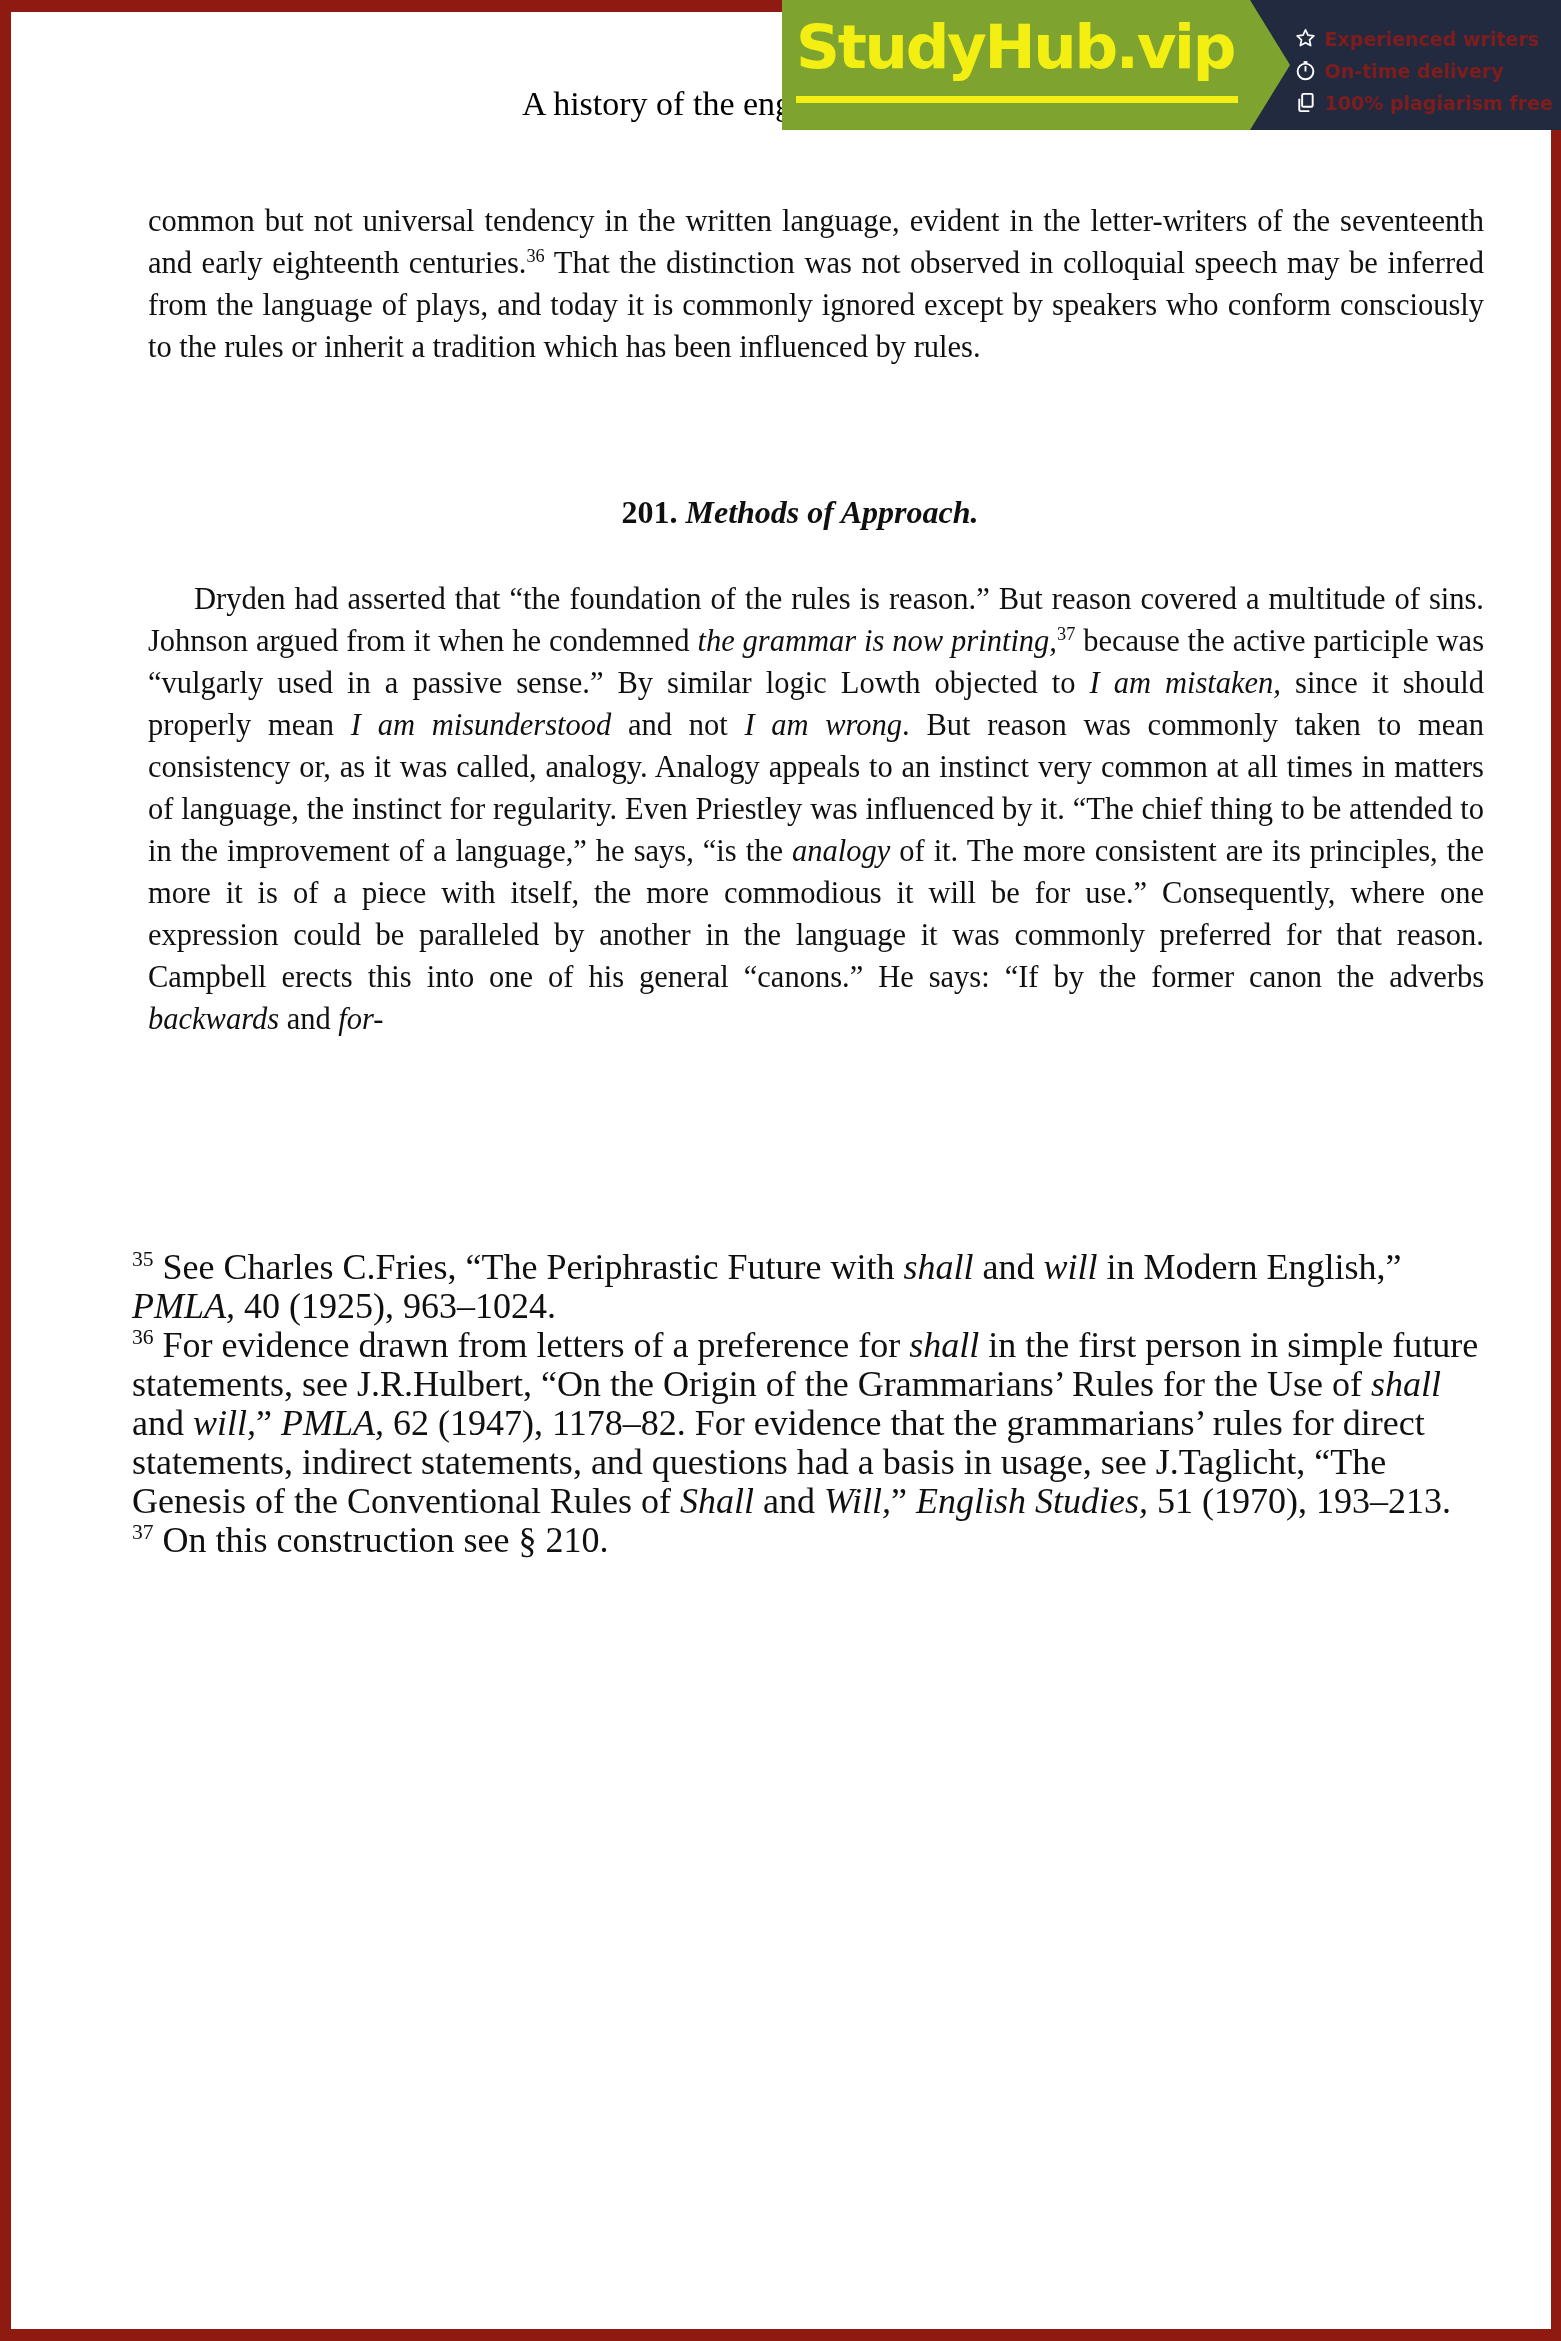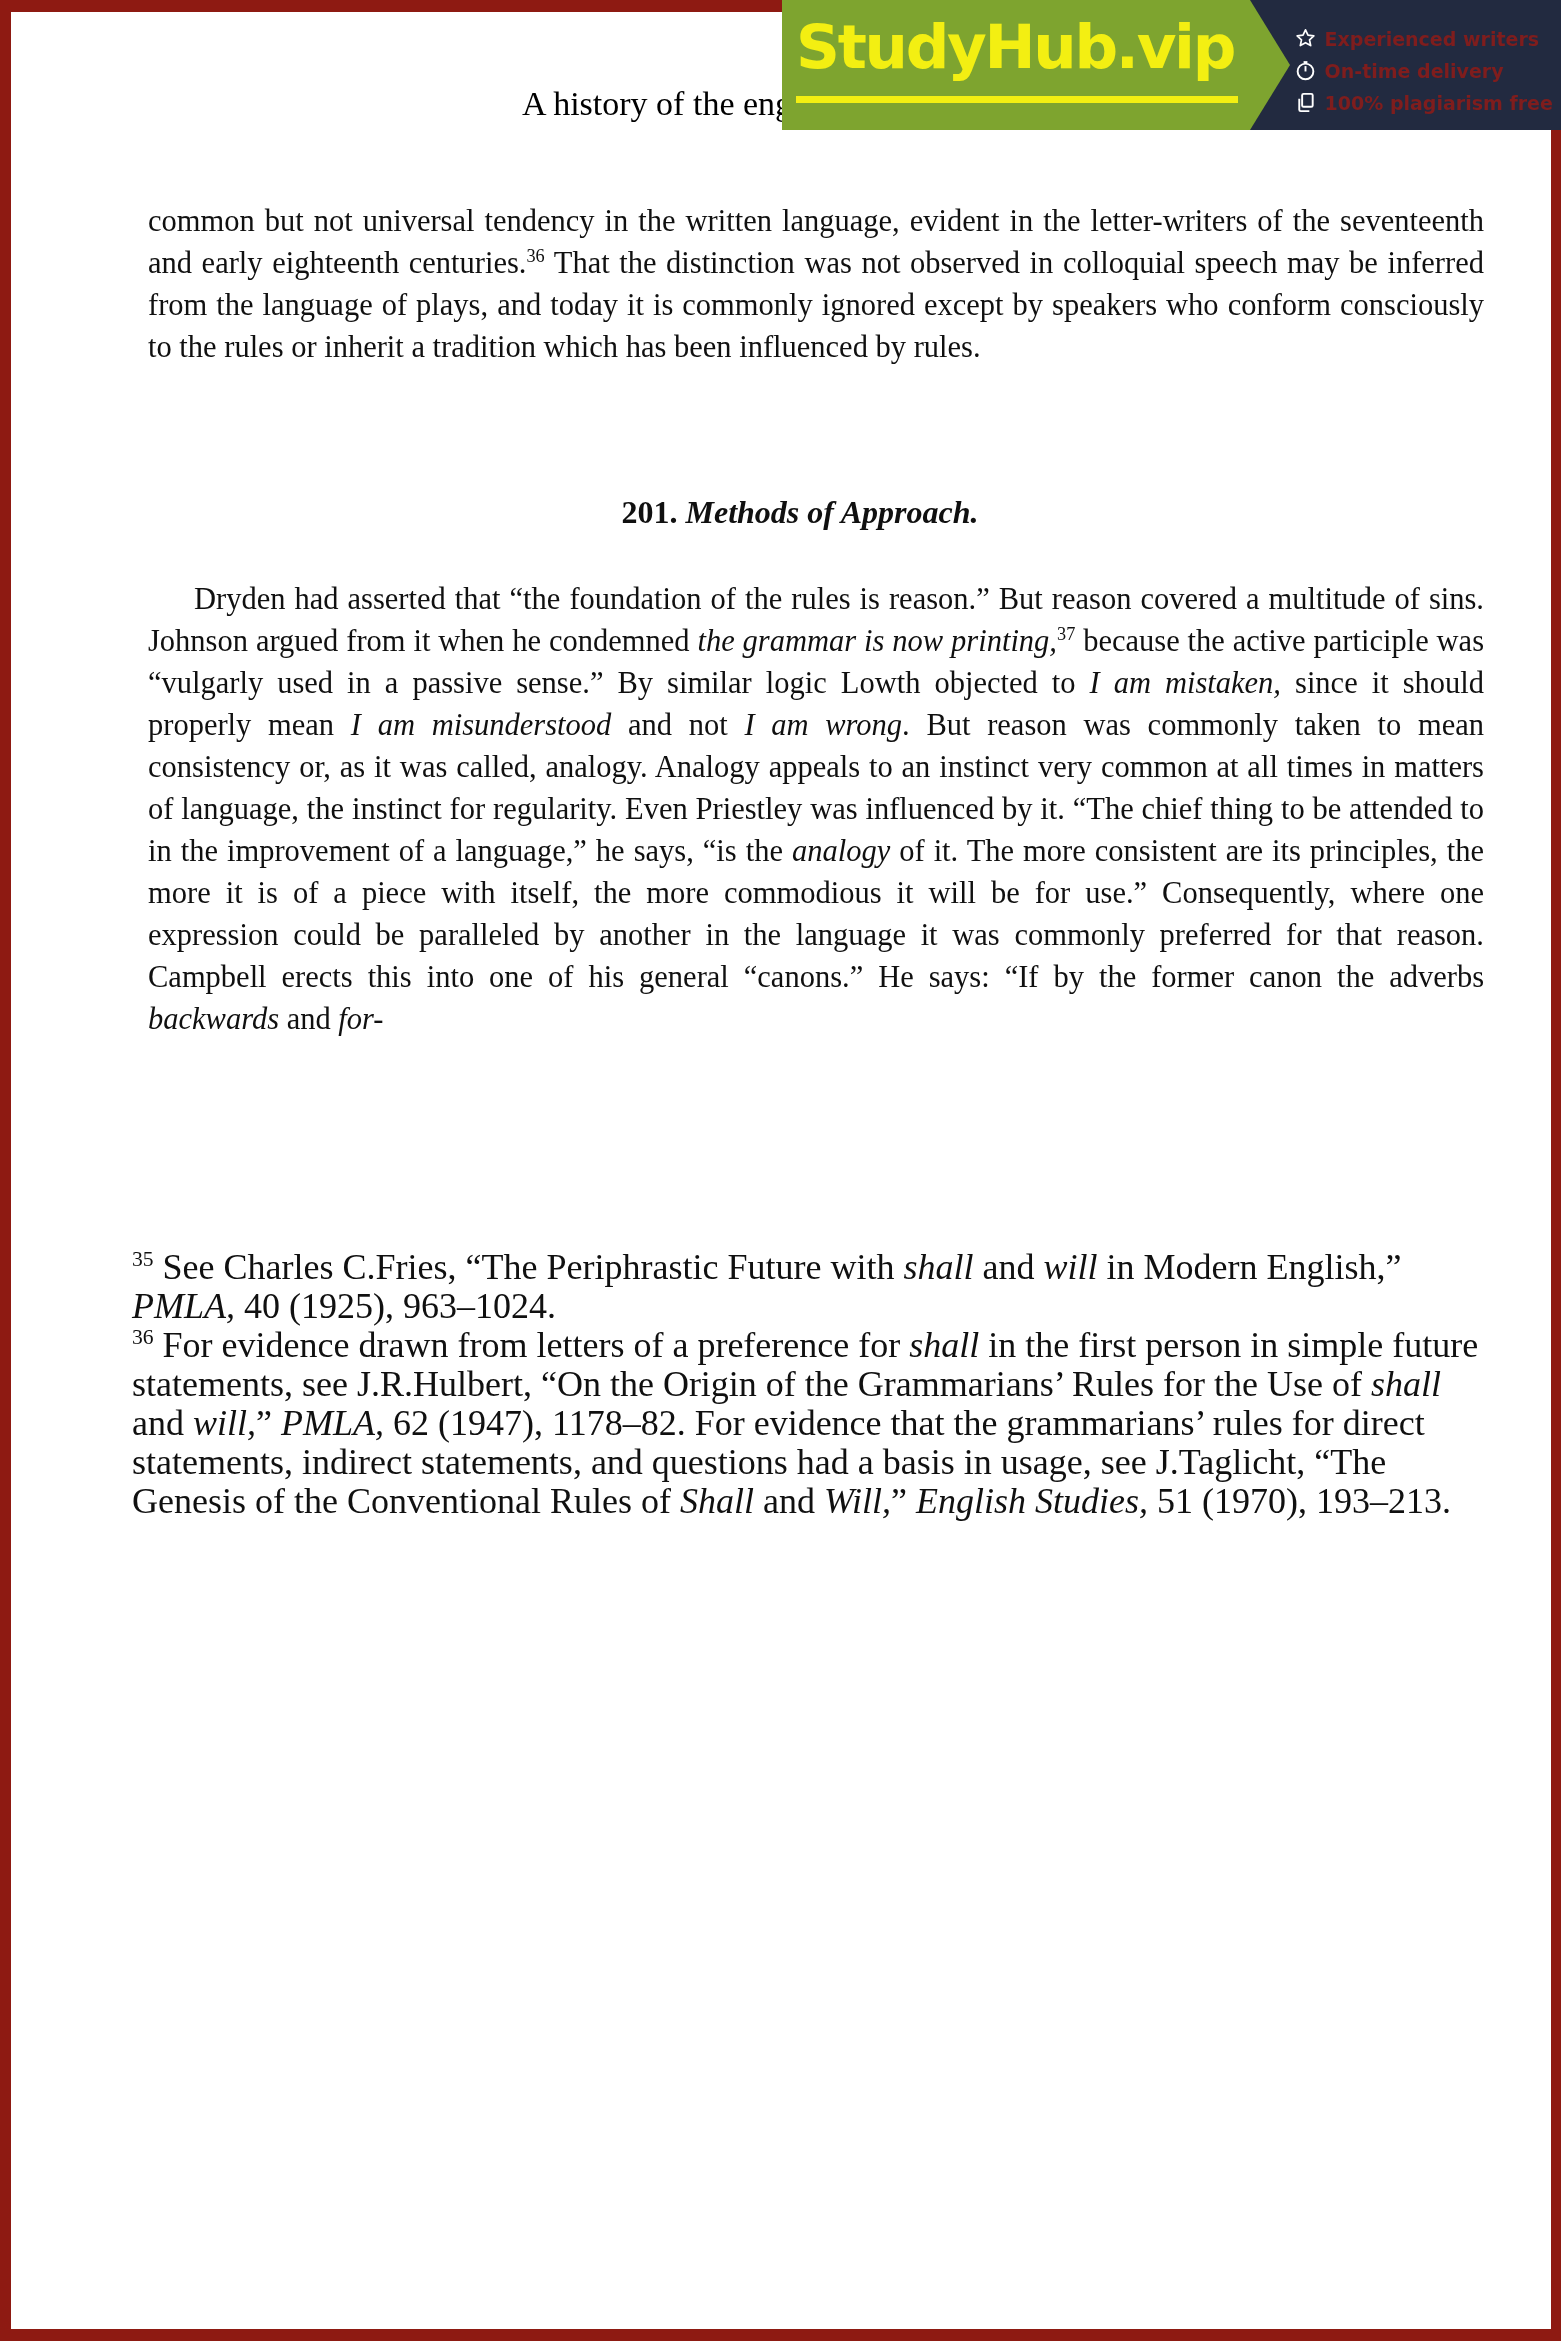--- a/index.html
+++ b/index.html
@@ -124,16 +124,17 @@
 
   <div id="section-heading"><span>201. </span><span style="font-style: italic;">Methods of Approach.</span></div>
 
   <div id="block2" class="bodyblock">
     <p id="para3"><span>Dryden had asserted that “the foundation of the rules is reason.” But reason covered a multitude of sins. Johnson argued from it when he condemned </span><span style="font-style: italic;">the grammar is now printing,</span><sup>37</sup><span> because the active participle was “vulgarly used in a passive sense.” By similar logic Lowth objected to </span><span style="font-style: italic;">I am mistaken,</span><span> since it should properly mean </span><span style="font-style: italic;">I am misunderstood</span><span> and not </span><span style="font-style: italic;">I am wrong</span><span>. But reason was commonly taken to mean consistency or, as it was called, analogy. Analogy appeals to an instinct very common at all times in matters of language, the instinct for regularity. Even Priestley was influenced by it. “The chief thing to be attended to in the improvement of a language,” he says, “is the </span><span style="font-style: italic;">analogy</span><span> of it. The more consistent are its principles, the more it is of a piece with itself, the more commodious it will be for use.” Consequently, where one expression could be paralleled by another in the language it was commonly preferred for that reason. Campbell erects this into one of his general “canons.” He says: “If by the former canon the adverbs </span><span style="font-style: italic;">backwards</span><span> and </span><span style="font-style: italic;">for-</span></p>
   </div>
 
   <div id="footnotes">
     <p class="footnote"><sup>35</sup><span> See Charles C.Fries, “The Periphrastic Future with </span><span style="font-style: italic;">shall</span><span> and </span><span style="font-style: italic;">will</span><span> in Modern English,” </span><span style="font-style: italic;">PMLA,</span><span> 40 (1925), 963–1024.</span></p>
     <p class="footnote"><sup>36</sup><span> For evidence drawn from letters of a preference for </span><span style="font-style: italic;">shall</span><span> in the first person in simple future statements, see J.R.Hulbert, “On the Origin of the Grammarians’ Rules for the Use of </span><span style="font-style: italic;">shall</span><span> and </span><span style="font-style: italic;">will,</span><span>” </span><span style="font-style: italic;">PMLA,</span><span> 62 (1947), 1178–82. For evidence that the grammarians’ rules for direct statements, indirect statements, and questions had a basis in usage, see J.Taglicht, “The Genesis of the Conventional Rules of </span><span style="font-style: italic;">Shall</span><span> and </span><span style="font-style: italic;">Will,</span><span>” </span><span style="font-style: italic;">English Studies,</span><span> 51 (1970), 193–213.</span></p>
+    <p class="footnote"><sup>37</sup><span> On this construction see § 210.</span></p>
   </div>
 
 </div>
 
 
 </body></html>

